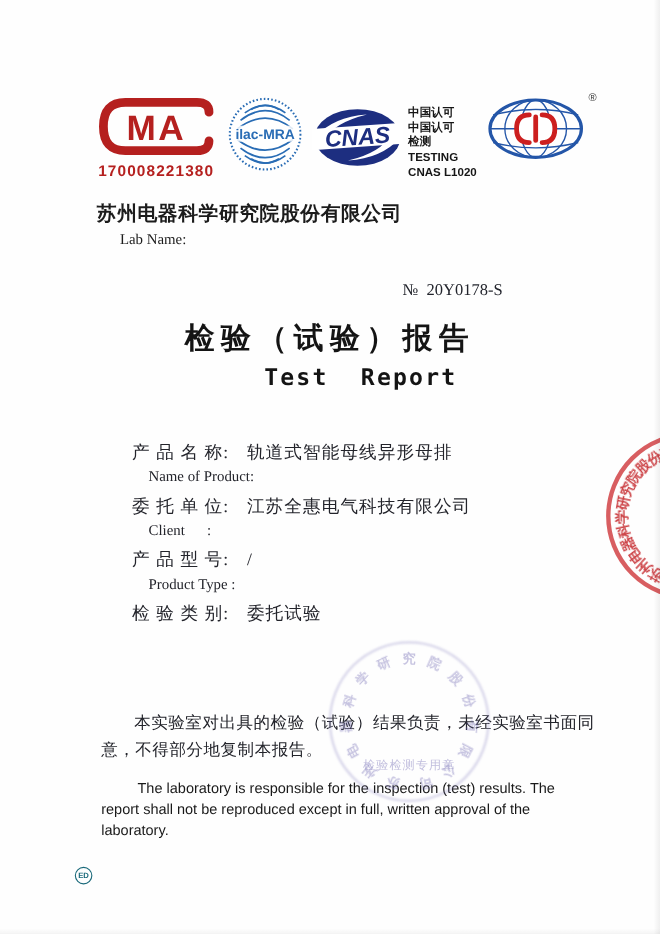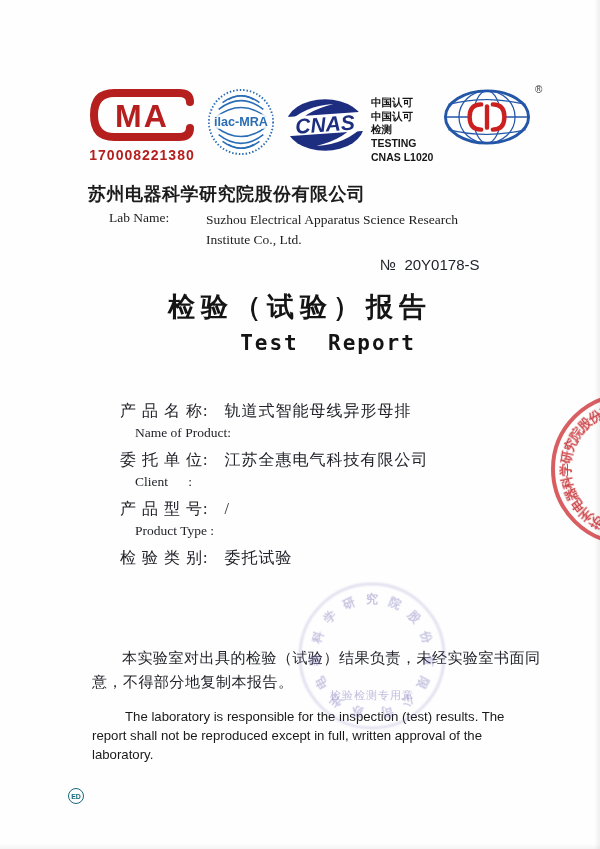--- a/index.html
+++ b/index.html
@@ -26,21 +26,21 @@
   
   .lab{position:absolute;left:88px;top:182px;}
   .lab-row{display:flex;}
   .lab-col1{width:97px;flex:none;}
   .lab-zh-label{font-size:15px;font-weight:bold;letter-spacing:.5px;}
   .lab-zh-name{font-size:18px;font-weight:bold;letter-spacing:.5px;}
   .lab-en-label{font-family:"Liberation Serif",serif;font-size:13.5px;padding-left:21px;margin-top:4px;}
   .lab-en-name{font-family:"Liberation Serif",serif;font-size:13.5px;line-height:1.45;margin-top:4px;}
 
   
-  .report-no{position:absolute;left:380px;top:256px;font-family:Liberation Sans, sans-serif;
+  .report-no{position:absolute;left:366px;top:256px;font-family:Liberation Serif, serif;
     font-size:15px;white-space:pre;color:#22242c;}
   .title-zh{position:absolute;left:0;top:289px;width:100%;text-align:center;
     font-size:27px;font-weight:bold;letter-spacing:6px;color:#141414;}
   .title-en{position:absolute;left:0;top:331px;width:100%;text-align:center;
     font-family:"DejaVu Sans Mono",monospace;font-size:21px;font-weight:bold;
     letter-spacing:2px;white-space:pre;color:#141414;padding-left:28px;}
 
   
   .fields{position:absolute;left:120px;top:401px;}
   .frow{margin-bottom:9px;}
@@ -145,24 +145,20 @@
       <span class="globe-reg">®</span>
     </div>
   </div>
 
   <div class="lab">
     <div class="lab-row">
       <div class="lab-zh-name">苏州电器科学研究院股份有限公司</div>
     </div>
     <div class="lab-row">
       <div class="lab-col1 lab-en-label">Lab Name:</div>
-      <div class="lab-en-name">
-        <div>Suzhou Electrical Apparatus Science Research</div>
-        <div>Institute Co., Ltd.</div>
-      </div>
     </div>
   </div>
 
   <div class="report-no">№  20Y0178-S</div>
 
   <div class="title-zh">检验（试验）报告</div>
   <div class="title-en">Test  Report</div>
 
   <div class="fields">
 

